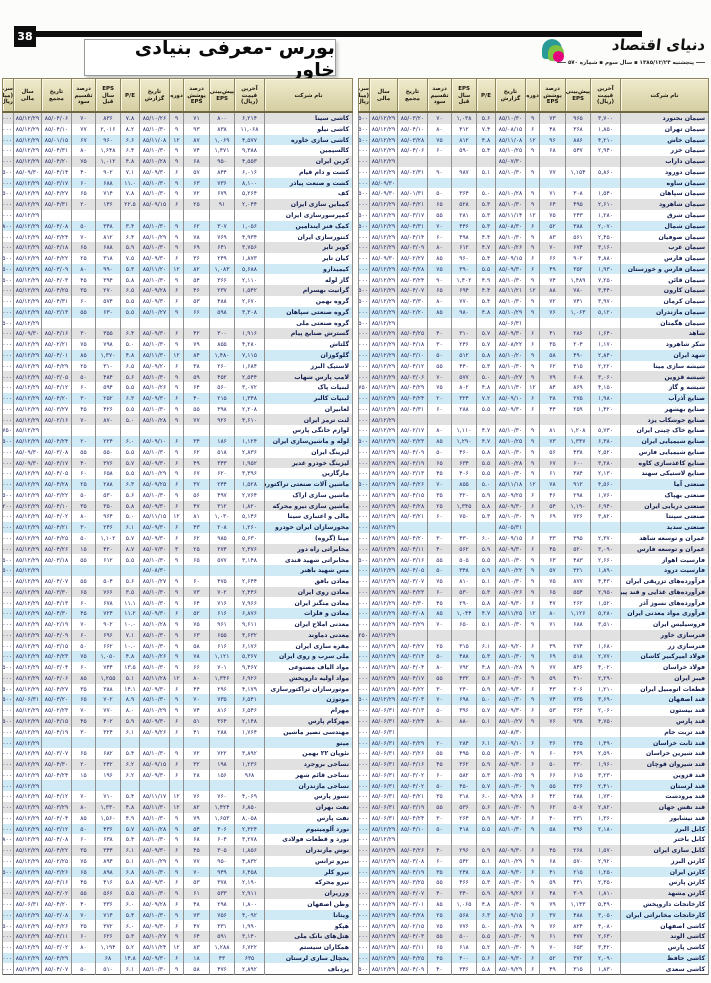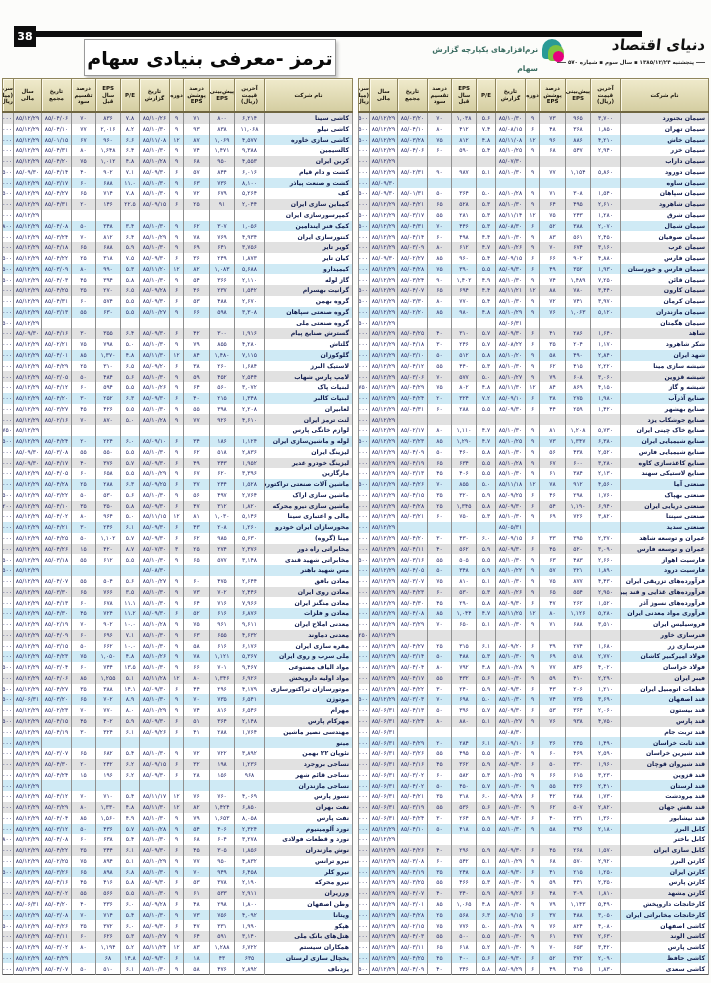--- a/index.html
+++ b/index.html
@@ -57,32 +57,28 @@
 </head>
 <body>
 
 <div class="pagenum">38</div>
 <div class="topbar"></div>
 <div class="nameplate">دنیای اقتصاد</div>
 <div class="dateline">
   <span>پنجشنبه ۱۳۸۵/۱۲/۲۴ ▪ سال سوم ▪ شماره ۵۷۰</span>
 </div>
 <div class="titlebox">
-  <span>ترمز -معرفی بنیادی سهام</span>
+  <span>بورس -معرفی بنیادی خاور</span>
 </div>
 <div class="brand">
   <span class="logo">
       <i class="c1"></i>
       <i class="c2"></i>
       <i class="c3"></i>
     </span>
-  <span class="brandtxt">
-    <span class="brand-l1">نرم‌افزارهای یکپارچه گزارش سهام</span><br>
-    <span class="brand-l2"><b>تدبیرپرداز</b> <span>www.tadbirpardaz.com</span></span>
-  </span>
 </div>
 
 <div class="sheet">
   <table dir="rtl">
     <thead>
         <tr>
           <th>نام شرکت</th>
           <th>آخرین
 قیمت
 (ریال)</th>

